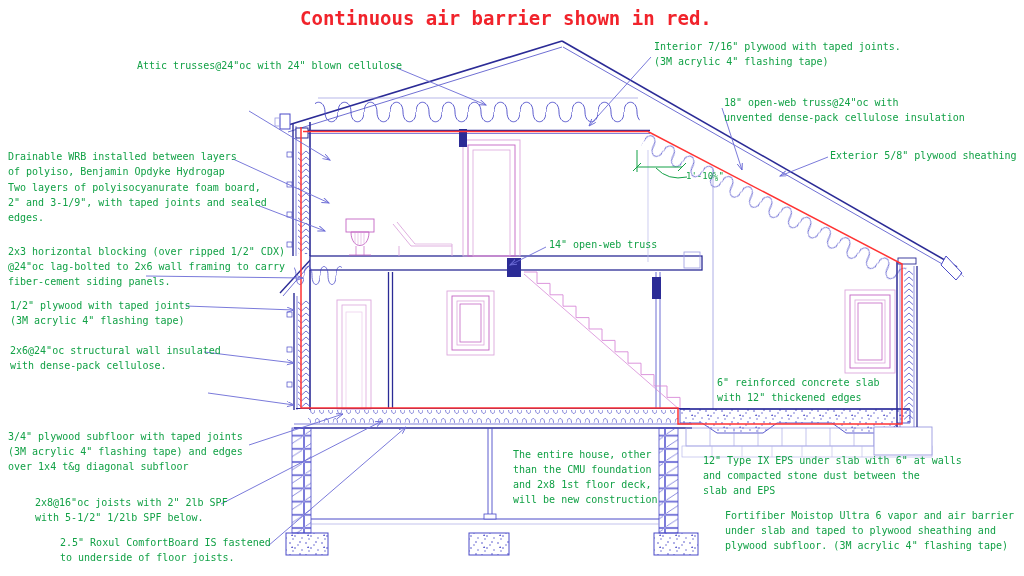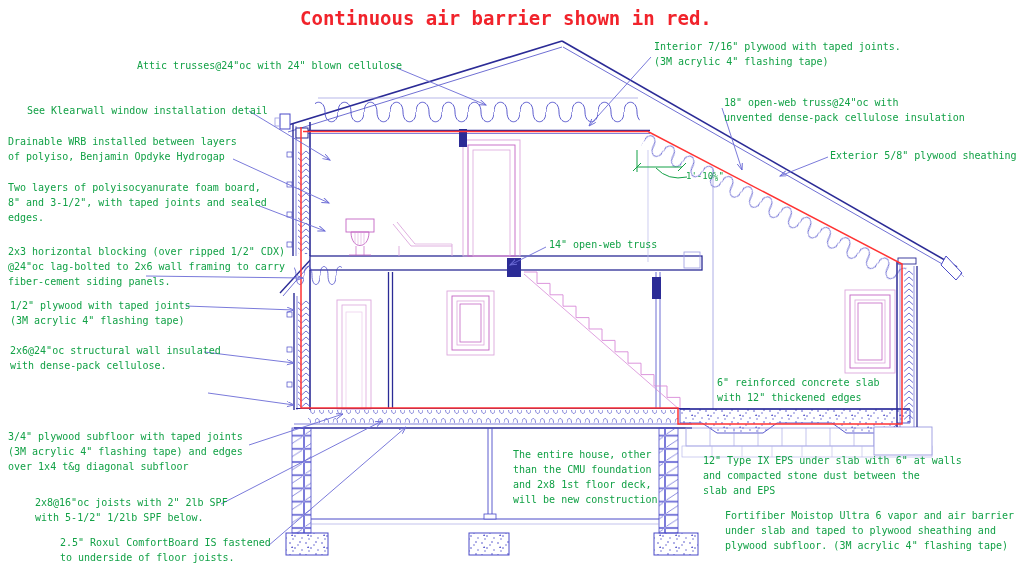--- a/index.html
+++ b/index.html
@@ -255,25 +255,24 @@
     <line x1="637" y1="167" x2="682" y2="167"></line>
     <line x1="633" y1="171" x2="641" y2="163"></line>
     <line x1="678" y1="171" x2="686" y2="163"></line>
     <path d="M687,177 Q668,181 656,168"></path>
   </g>
 </svg>
 
 <div class="title">Continuous air barrier shown in red.</div>
 
 <div class="lbl" style="left:137px;top:58px">Attic trusses@24"oc with 24" blown cellulose</div>
-<div class="lbl" style="left:27px;top:103px">See Klearwall window installation detail</div>
-<div class="lbl" style="left:8px;top:134px">Drainable WRB installed between layers
+<div class="lbl" style="left:8px;top:149px">Drainable WRB installed between layers
 of polyiso, Benjamin Opdyke Hydrogap</div>
 <div class="lbl" style="left:8px;top:180px">Two layers of polyisocyanurate foam board,
-8" and 3-1/2", with taped joints and sealed
+2" and 3-1/9", with taped joints and sealed
 edges.</div>
 <div class="lbl" style="left:8px;top:244px">2x3 horizontal blocking (over ripped 1/2" CDX)
 @24"oc lag-bolted to 2x6 wall framing to carry
 fiber-cement siding panels.</div>
 <div class="lbl" style="left:10px;top:298px">1/2" plywood with taped joints
 (3M acrylic 4" flashing tape)</div>
 <div class="lbl" style="left:10px;top:343px">2x6@24"oc structural wall insulated
 with dense-pack cellulose.</div>
 <div class="lbl" style="left:8px;top:429px">3/4" plywood subfloor with taped joints
 (3M acrylic 4" flashing tape) and edges

